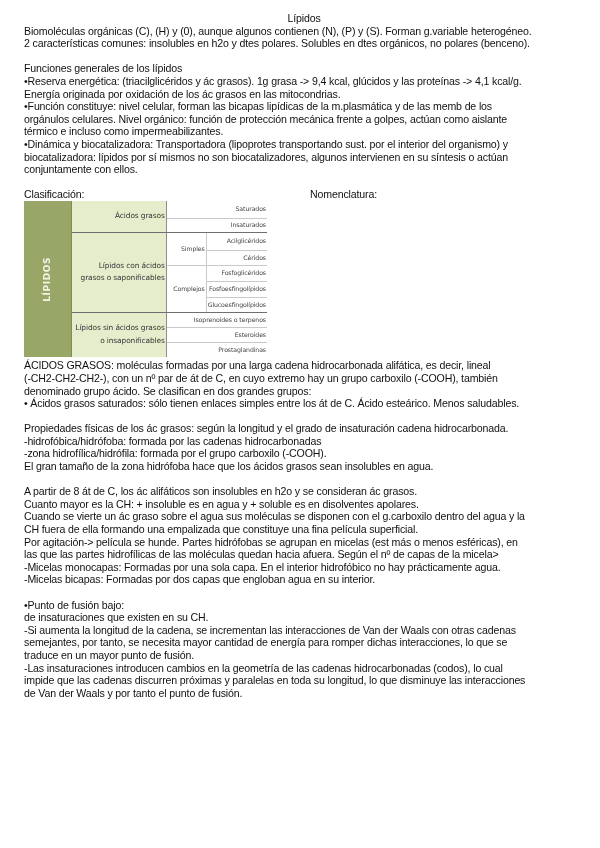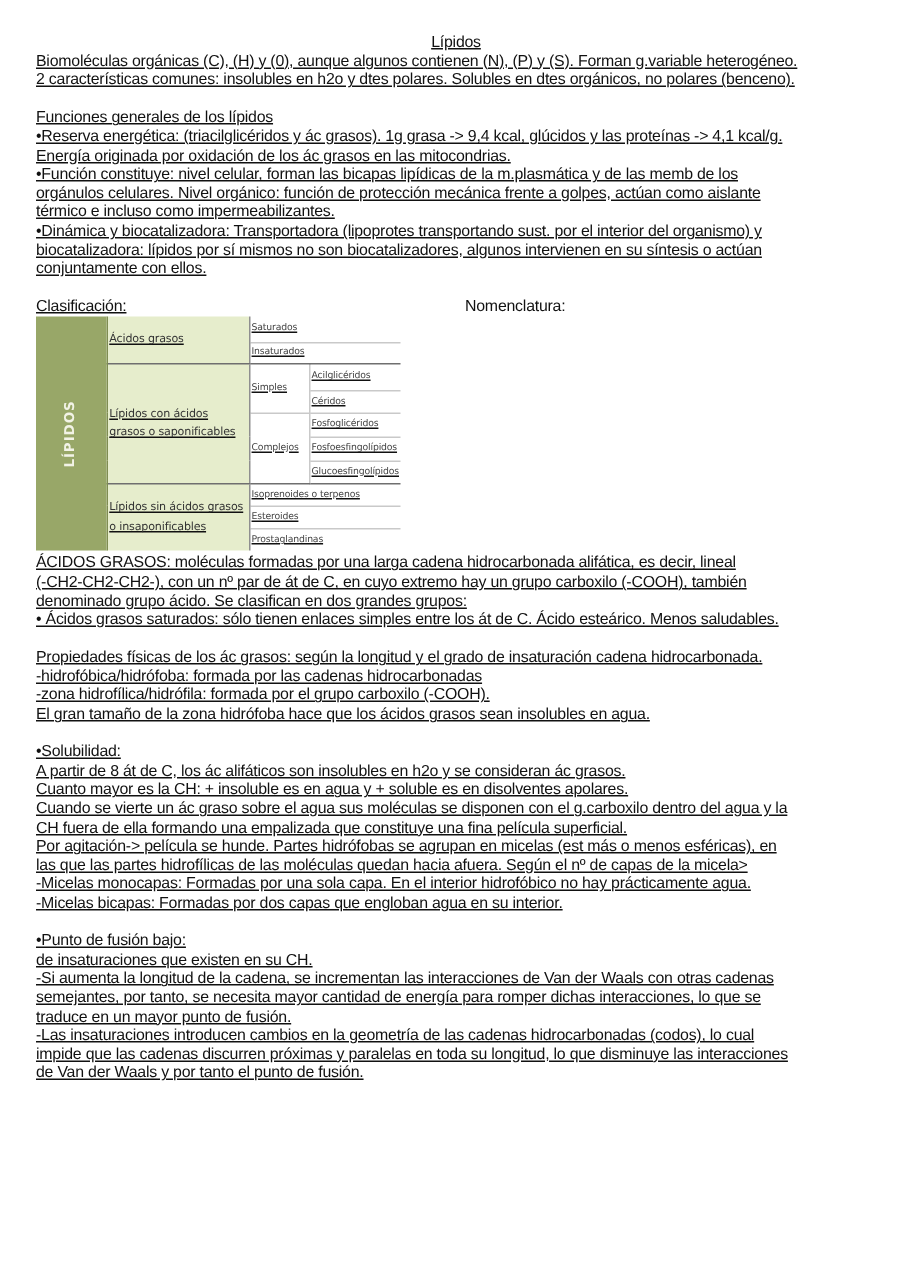--- a/index.html
+++ b/index.html
@@ -1,25 +1,25 @@
 <!DOCTYPE html>
 <html><head>
 <meta charset="utf-8">
 <style>
   html, body { margin: 0; padding: 0; background: #ffffff; }
   body { width: 600px; height: 848px; position: relative; overflow: hidden; font-family: "Liberation Sans", sans-serif; color: #111; }
-  .page { position: absolute; left: 24px; top: 22px; width: 560px; font-size: 10.6px; line-height: 12.6px; letter-spacing: -0.15px; text-decoration: underline; }
+  .page { position: absolute; left: 24px; top: 12px; width: 560px; font-size: 10.6px; line-height: 12.6px; letter-spacing: -0.15px; }
   .title { text-align: center; }
   .line { white-space: nowrap; }
   .gap { height: 12.6px; }
   .class-row { position: relative; height: 13px; }
   .class-row .right { position: absolute; left: 286px; top: 0; }
   .table-wrap { position: relative; margin-top: 0px; margin-left: 0px; width: 246px; height: 158px; }
   table.cls { border-collapse: collapse; width: 243px; height: 156px; font-family: "DejaVu Sans", sans-serif; font-size: 6.2px; color: #444; letter-spacing: -0.1px; }
-  table.cls td { border-bottom: 1px solid #c9c9c9; text-align: left; padding: 0 1px; }
+  table.cls td { border-bottom: 1px solid #c9c9c9; text-align: right; padding: 0 1px; }
   table.cls td.side { background: #98a768; width: 28px; border-right: 1px solid #7f8d52; border-bottom: none; color: #f2f3e6; }
   table.cls td.side span { display: inline-block; transform: rotate(-90deg); font-weight: bold; font-size: 9px; letter-spacing: 0.6px; }
   table.cls td.grp { background: #e6edcc; width: 98px; font-size: 7.4px; color: #333; border-right: 1px solid #8f8f8f; border-bottom: 1px solid #6f6f6f; }
   table.cls td.sub { width: 38px; border-right: 1px solid #c9c9c9; }
   table.cls td.bottom { border-bottom: none; }
 </style>
 </head>
 <body>
 
 <div class="page">
@@ -92,21 +92,20 @@
   <div class="line">denominado grupo ácido. Se clasifican en dos grandes grupos:</div>
   <div class="line">• Ácidos grasos saturados: sólo tienen enlaces simples entre los át de C. Ácido esteárico. Menos saludables.</div>
   <div class="gap"></div>
 
   <div class="line">Propiedades físicas de los ác grasos: según la longitud y el grado de insaturación cadena hidrocarbonada.</div>
   <div class="line">-hidrofóbica/hidrófoba: formada por las cadenas hidrocarbonadas</div>
   <div class="line">-zona hidrofílica/hidrófila: formada por el grupo carboxilo (-COOH).</div>
   <div class="line">El gran tamaño de la zona hidrófoba hace que los ácidos grasos sean insolubles en agua.</div>
   <div class="gap"></div>
 
-  <div class="line">•Solubilidad:</div>
   <div class="line">A partir de 8 át de C, los ác alifáticos son insolubles en h2o y se consideran ác grasos.</div>
   <div class="line">Cuanto mayor es la CH: + insoluble es en agua y + soluble es en disolventes apolares.</div>
   <div class="line">Cuando se vierte un ác graso sobre el agua sus moléculas se disponen con el g.carboxilo dentro del agua y la</div>
   <div class="line">CH fuera de ella formando una empalizada que constituye una fina película superficial.</div>
   <div class="line">Por agitación-&gt; película se hunde. Partes hidrófobas se agrupan en micelas (est más o menos esféricas), en</div>
   <div class="line">las que las partes hidrofílicas de las moléculas quedan hacia afuera. Según el nº de capas de la micela&gt;</div>
   <div class="line">-Micelas monocapas: Formadas por una sola capa. En el interior hidrofóbico no hay prácticamente agua.</div>
   <div class="line">-Micelas bicapas: Formadas por dos capas que engloban agua en su interior.</div>
   <div class="gap"></div>
 

